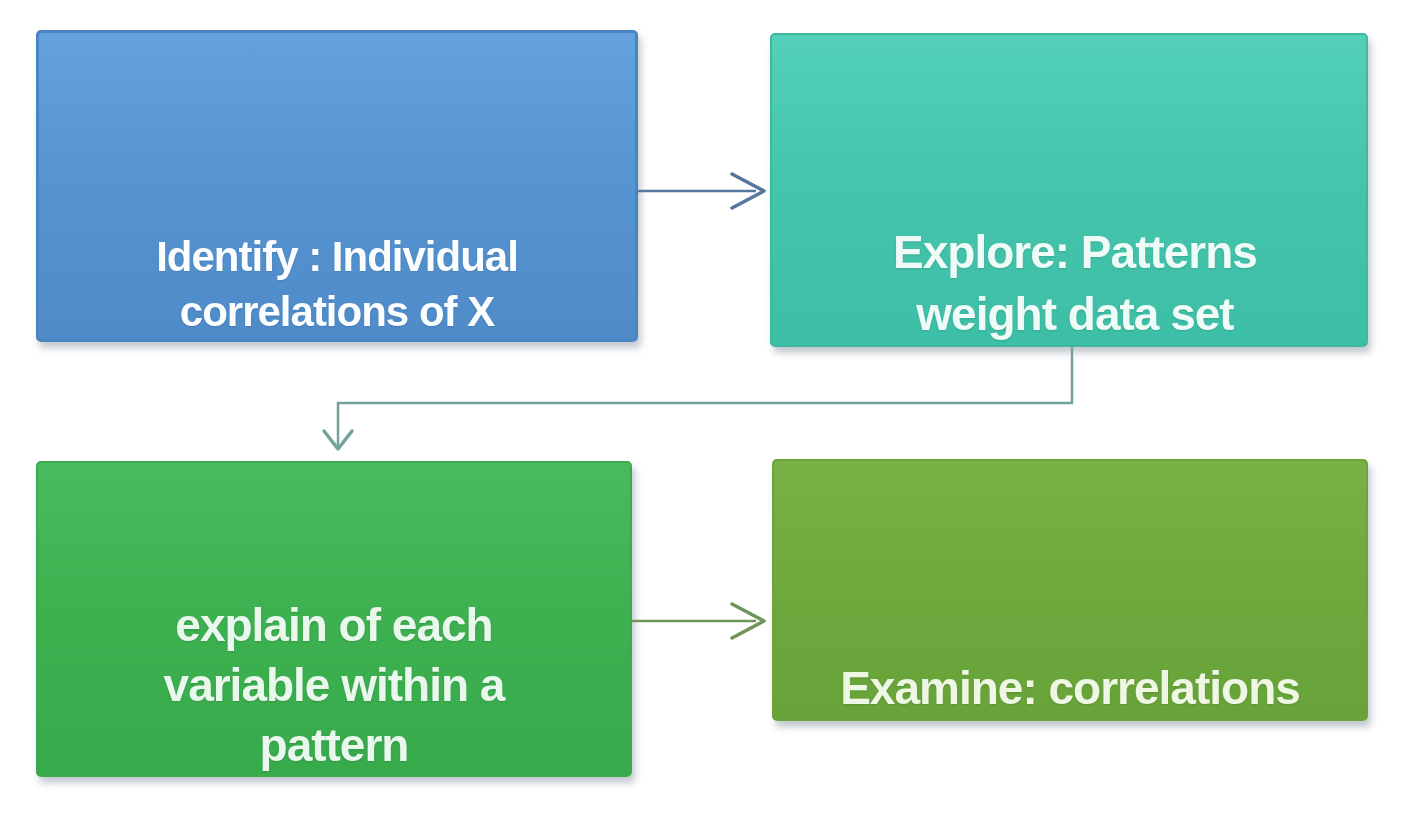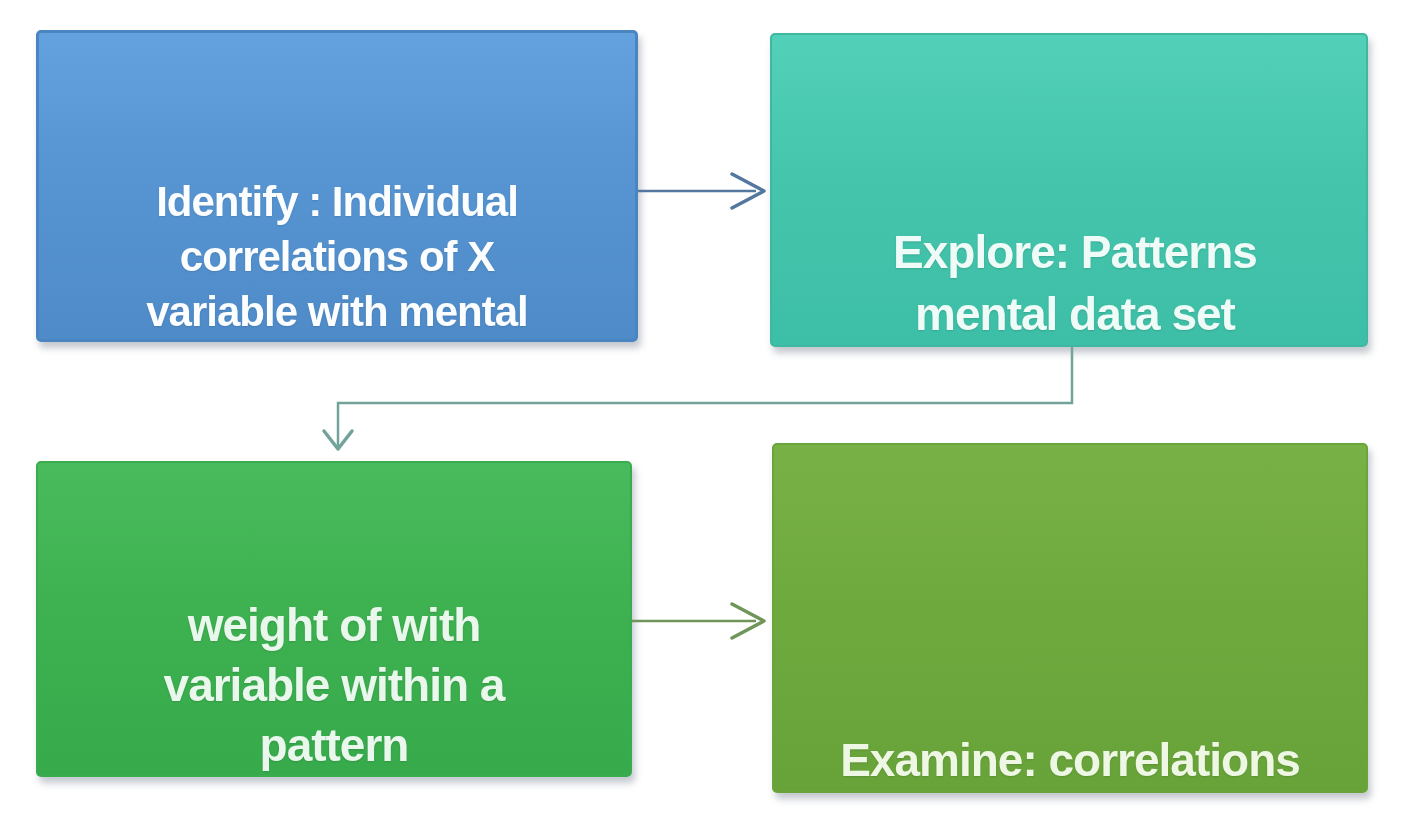--- a/index.html
+++ b/index.html
@@ -50,21 +50,21 @@
   .node-explore .label { color: #EFFBF7; font-size: 46px; line-height: 62px; }
 
   .node-classify {
     left: 36px; top: 461px; width: 596px; height: 316px;
     background: linear-gradient(180deg, #49BB5C 0%, #3DB050 50%, #37AA4B 100%);
     border: 2px solid #3AAB4E;
   }
   .node-classify .label { color: #E9F7EC; font-size: 46px; line-height: 60px; }
 
   .node-examine {
-    left: 772px; top: 443px; width: 596px; height: 350px;
+    left: 772px; top: 459px; width: 596px; height: 262px;
     background: linear-gradient(180deg, #78B247 0%, #6EA93E 50%, #67A339 100%);
     border: 2px solid #69A43C;
   }
   .node-examine .label { color: #EEF7E3; font-size: 46px; line-height: 62px; }
 
   .connector-layer {
     position: absolute;
     left: 0; top: 0;
     width: 1404px;
     height: 820px;
@@ -78,34 +78,33 @@
 </style>
 </head>
 <body>
 
 <div class="canvas">
 
   <div class="node node-identify">
     <div class="label">
       <div class="line">Identify : Individual</div>
       <div class="line">correlations of X</div>
-      <div class="line">variable with mental</div>
     </div>
   </div>
 
   <div class="node node-explore">
     <div class="label">
       <div class="line">Explore: Patterns</div>
-      <div class="line">mental data set</div>
+      <div class="line">weight data set</div>
     </div>
   </div>
 
   <div class="node node-classify">
     <div class="label">
-      <div class="line">weight of with</div>
+      <div class="line">explain of each</div>
       <div class="line">variable within a</div>
       <div class="line">pattern</div>
     </div>
   </div>
 
   <div class="node node-examine">
     <div class="label">
       <div class="line">Examine: correlations</div>
     </div>
   </div>

